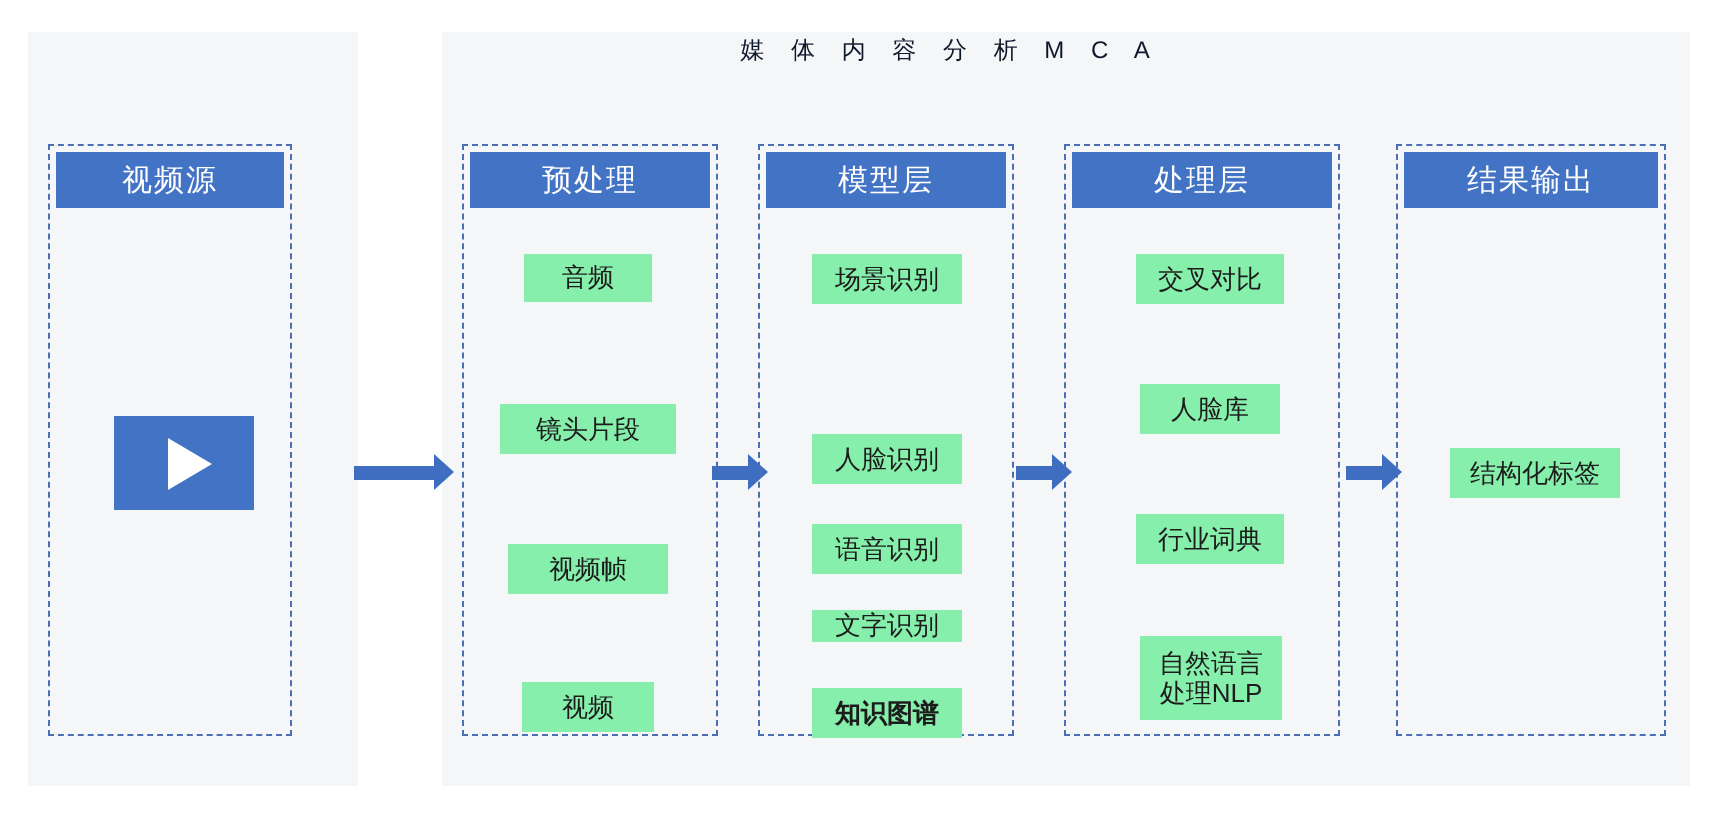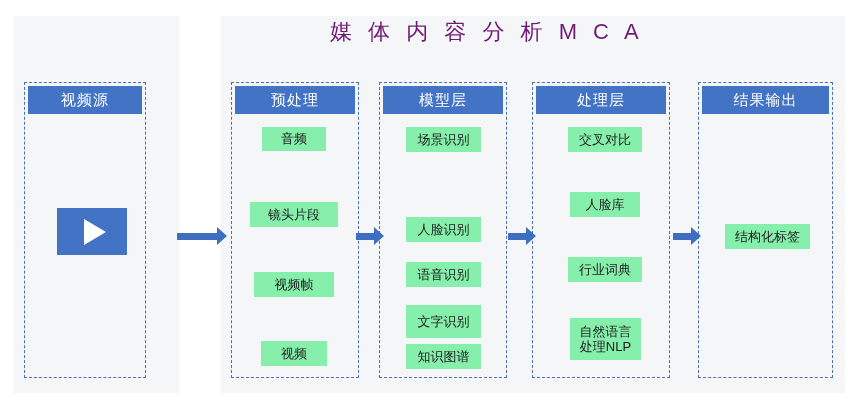--- a/index.html
+++ b/index.html
@@ -26,34 +26,34 @@
   #panel-left  { left: 14px;  top: 16px; width: 165px; height: 377px; }
   #panel-right { left: 221px; top: 16px; width: 624px; height: 377px; }
 
   
   #diagram-title {
     position: absolute;
     left: 330px;
     top: 17px;
     width: 290px;
     text-align: center;
-    font-size: 22px;
+    font-size: 12px;
     letter-spacing: 5px;
-    color: #701a75;
+    color: #0f172a;
     font-weight: 400;
     white-space: nowrap;
   }
 
   
   .column {
     position: absolute;
     border: 1.6px dashed #4a6fb5;
     box-sizing: border-box;
     background: transparent;
-    top: 82px;
+    top: 72px;
     height: 296px;
   }
   .col-header {
     position: absolute;
     left: 3px;
     right: 3px;
     top: 3px;
     height: 28px;
     background: #4273c5;
     color: #ffffff;
@@ -146,22 +146,22 @@
   <div class="chip" style="left:250px; top:202px; width:88px; height:25px;">镜头片段</div>
   <div class="chip" style="left:254px; top:272px; width:80px; height:25px;">视频帧</div>
   <div class="chip" style="left:261px; top:341px; width:66px; height:25px;">视频</div>
 
   <div class="column" id="col-2" style="left:379px; width:128px;">
     <div class="col-header">模型层</div>
   </div>
   <div class="chip" style="left:406px; top:127px; width:75px; height:25px;">场景识别</div>
   <div class="chip" style="left:406px; top:217px; width:75px; height:25px;">人脸识别</div>
   <div class="chip" style="left:406px; top:262px; width:75px; height:25px;">语音识别</div>
-  <div class="chip" style="left:406px; top:305px; width:75px; height:33px;">文字识别</div>
-  <div class="chip" style="left:406px; top:344px; width:75px; height:25px;">知识图谱</div>
+  <div class="chip" style="left:406px; top:305px; width:75px; height:16px;">文字识别</div>
+  <div class="chip" style="left:406px; top:344px; width:75px; height:25px;font-weight:bold;">知识图谱</div>
 
   <div class="column" id="col-3" style="left:532px; width:138px;">
     <div class="col-header">处理层</div>
   </div>
   <div class="chip" style="left:568px; top:127px; width:74px; height:25px;">交叉对比</div>
   <div class="chip" style="left:570px; top:192px; width:70px; height:25px;">人脸库</div>
   <div class="chip" style="left:568px; top:257px; width:74px; height:25px;">行业词典</div>
   <div class="chip" style="left:570px; top:318px; width:71px; height:42px;">自然语言
 处理NLP</div>
 

